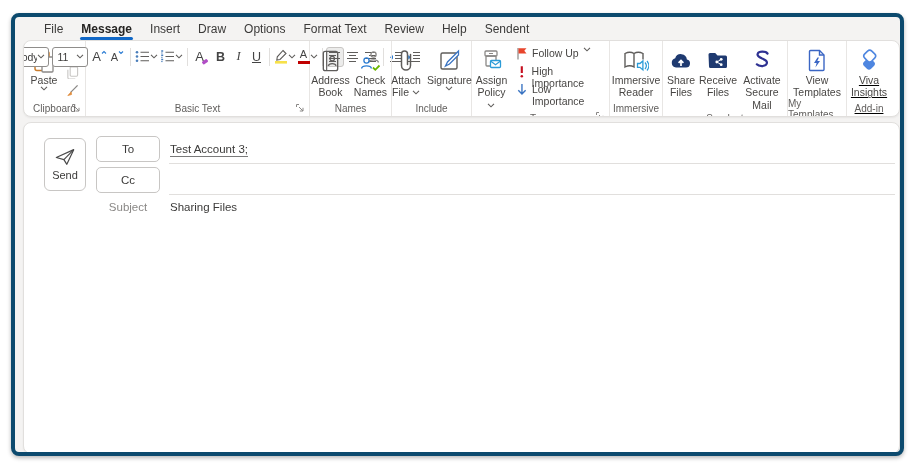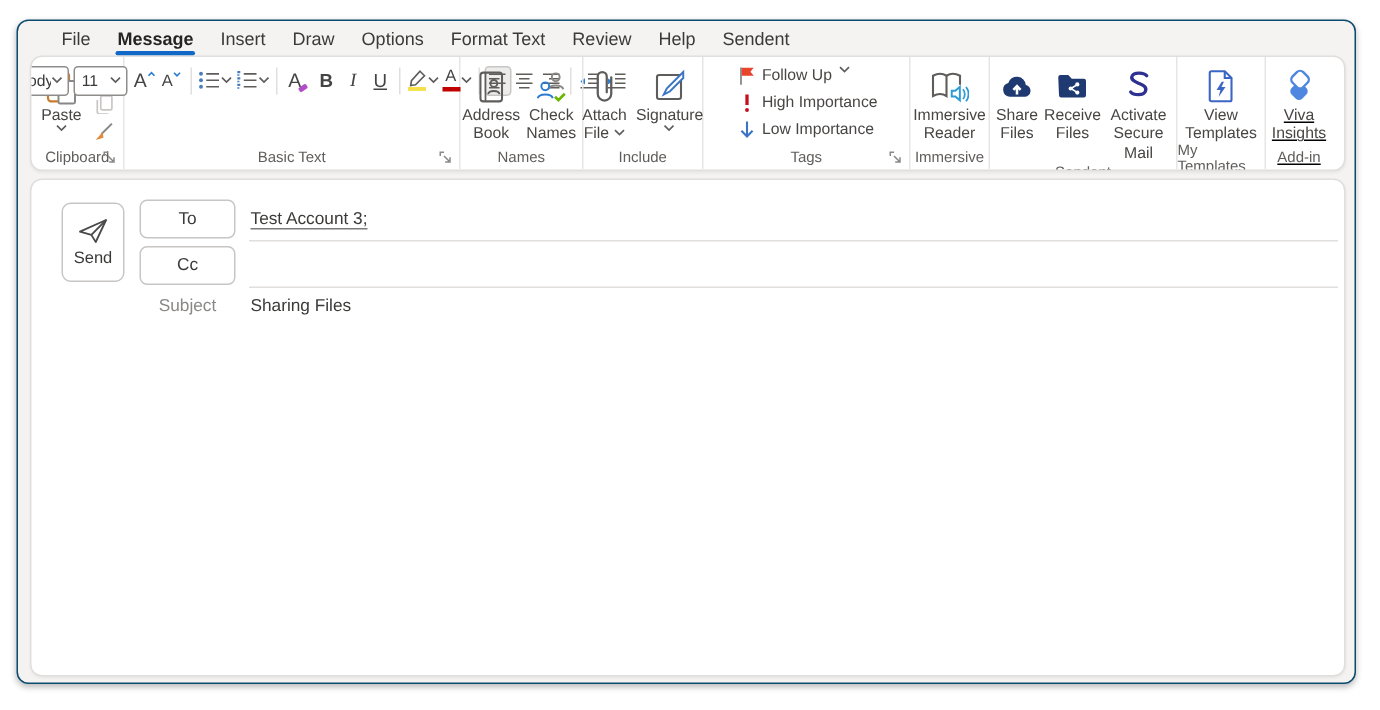--- a/index.html
+++ b/index.html
@@ -1,19 +1,19 @@
 <!DOCTYPE html>
 <html><head>
 <meta charset="utf-8">
 <style>
   html,body{margin:0;padding:0;width:920px;height:473px;background:#fff;
     font-family:"Liberation Sans","DejaVu Sans",sans-serif;-webkit-font-smoothing:antialiased;}
   *{box-sizing:border-box;}
   .window{position:absolute;left:11px;top:13px;width:893px;height:443px;background:#f4f3f2;
-    border:1px solid #0c4a6e;border-radius:8px;box-shadow:0 2px 4px rgba(0,0,0,.28);overflow:hidden;}
+    border:4px solid #0c4a6e;border-radius:8px;box-shadow:0 2px 4px rgba(0,0,0,.28);overflow:hidden;}
   
   .menubar{position:absolute;left:0;top:0;right:0;height:23px;display:flex;align-items:center;
     padding-left:20px;gap:0;}
   .menu-item{font-size:12px;color:#3b3a39;padding:3px 9px;position:relative;cursor:default;}
   .menu-item.active{font-weight:700;color:#252423;}
   .menu-item.active::after{content:"";position:absolute;left:8px;right:8px;bottom:-1px;height:3px;
     border-radius:2px;background:#1168c7;}
   
   .ribbon-card{position:absolute;left:8px;top:23px;width:877px;height:77px;background:#fff;
     border:1px solid #e1dfdd;border-radius:8px;display:flex;overflow:hidden;
@@ -310,20 +310,34 @@
             </svg>
         </div>
       </div>
       <div class="group-label-row">
         <span class="group-label">Include</span>
       </div>
     </div>
 
     <div class="group g-tags">
       <div class="group-content">
+        <div class="bigbtn" style="width:40px">
+          <div class="icn">
+            <svg width="24" height="25" viewBox="0 0 24 25" fill="none">
+              <rect x="6" y="3" width="12" height="5" rx="1" stroke="#8a8886" stroke-width="1.3"></rect>
+              <path d="M10 5.5h4" stroke="#8a8886" stroke-width="1.2"></path>
+              <rect x="7" y="8" width="10" height="10" rx="1" stroke="#8a8886" stroke-width="1.3"></rect>
+              <rect x="11.5" y="12.5" width="10" height="7" rx="1" fill="#fff" stroke="#2b9bd7" stroke-width="1.3"></rect>
+              <path d="m11.5 13 5 3.7 5-3.7" stroke="#2b9bd7" stroke-width="1.2"></path>
+            </svg>
+          </div>
+          <div class="lbl"><span>Assign Policy</span> <svg class="chev" style="display:inline-block;vertical-align:1px" viewBox="0 0 8 5">
+                <path d="M1 .8 4 3.8 7 .8" fill="none" stroke="#5f5d5b" stroke-width="1.1"></path>
+              </svg></div>
+        </div>
         <div class="stack">
           <div class="stack-item">
             <svg width="12" height="13" viewBox="0 0 12 13">
               <path d="M2 1v11.5" stroke="#8a8886" stroke-width="1.2"></path>
               <path d="M2.5 1.2h8l-2.2 2.6 2.2 2.7h-8z" fill="#e8452c"></path>
             </svg>
             <span>Follow Up</span>
             <svg class="chev" viewBox="0 0 8 5">
                 <path d="M1 .8 4 3.8 7 .8" fill="none" stroke="#5f5d5b" stroke-width="1.1"></path>
               </svg>

